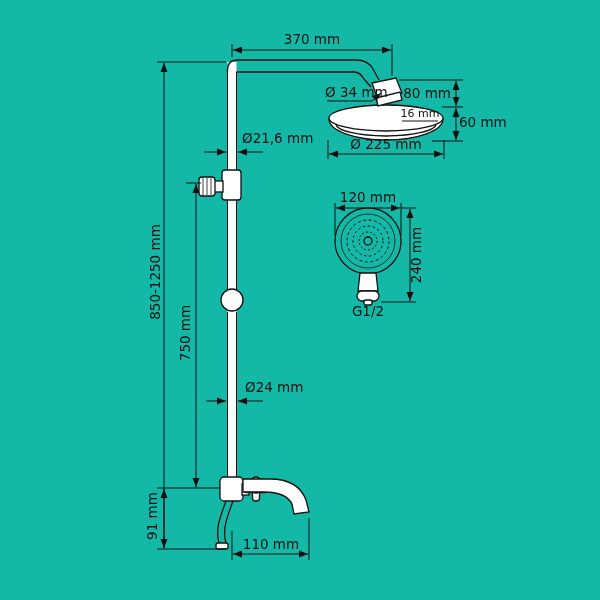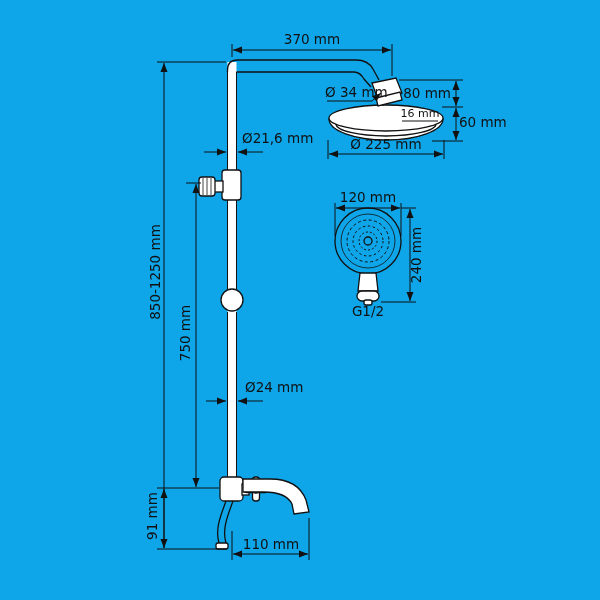--- a/index.html
+++ b/index.html
@@ -1,16 +1,16 @@
 <!DOCTYPE html>
 <html><head>
 <meta charset="utf-8">
 <style>
   html,body{margin:0;padding:0;background:#fff;}
-  .frame{position:relative;width:600px;height:600px;background:#0ea5e9;overflow:hidden;}
+  .frame{position:relative;width:600px;height:600px;background:#14b8a6;overflow:hidden;}
   svg{position:absolute;left:0;top:0;}
   text{font-family:"DejaVu Sans","Liberation Sans",sans-serif;font-size:13.5px;fill:#111;}
   text.small{font-size:11px;}
   .thin{stroke:#111;stroke-width:1;fill:none;}
   .out{stroke:#111;stroke-width:1.3;fill:#fff;}
   .outn{stroke:#111;stroke-width:1.3;fill:none;}
   .hatch{stroke:#111;stroke-width:0.8;fill:none;}
   .dash{stroke:#111;stroke-width:1;fill:none;}
 </style>
 </head>

